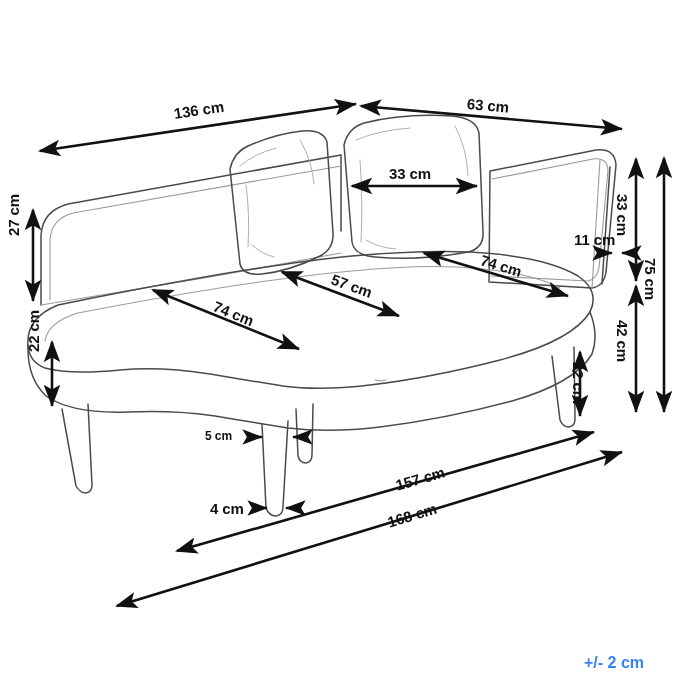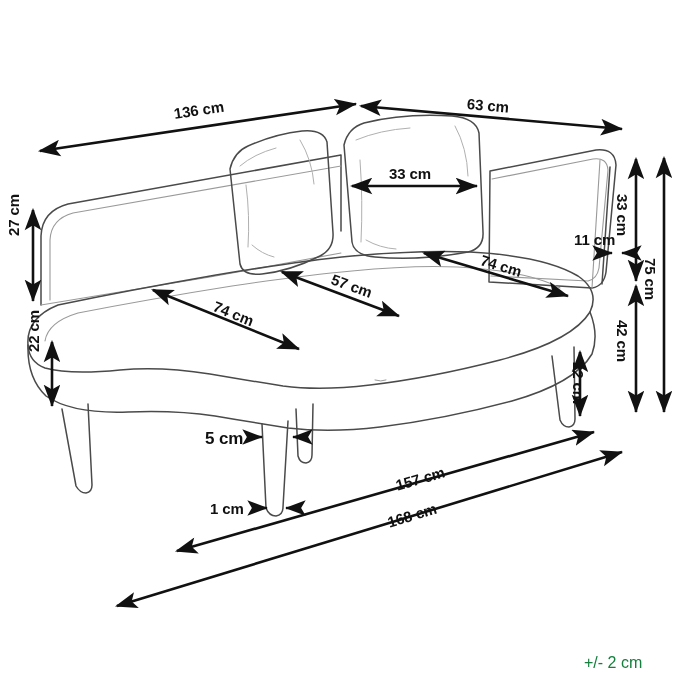--- a/index.html
+++ b/index.html
@@ -27,22 +27,22 @@
     color:#111111;
     white-space:nowrap;
     line-height:1;
     letter-spacing:-0.1px;
     -webkit-user-select:none;
     user-select:none;
   }
   .tol{
     position:absolute;
     font-family:"Liberation Sans", sans-serif;
-    font-weight:normal;
-    color:#15803d;
+    font-weight:bold;
+    color:#3b82f6;
     white-space:nowrap;
     line-height:1;
   }
 </style>
 </head>
 <body>
 
 <div id="sheet">
 
   <svg id="drawing" viewBox="0 0 700 700" xmlns="http://www.w3.org/2000/svg">
@@ -197,23 +197,23 @@
   <div class="dimlabel" style="left:630px;top:194px;font-size:15px;transform:rotate(90deg);transform-origin:left top;">33 cm</div>
 
   <div class="dimlabel" style="left:630px;top:320px;font-size:15px;transform:rotate(90deg);transform-origin:left top;">42 cm</div>
 
   <div class="dimlabel" style="left:658px;top:258px;font-size:15px;transform:rotate(90deg);transform-origin:left top;">75 cm</div>
 
   <div class="dimlabel" style="left:26px;top:352px;font-size:15px;transform:rotate(-90deg);transform-origin:left top;">22 cm</div>
 
   <div class="dimlabel" style="left:586px;top:362px;font-size:15px;transform:rotate(90deg);transform-origin:left top;">22 cm</div>
 
-  <div class="dimlabel" style="left:205px;top:430px;font-size:17px;">5 cm</div>
-
-  <div class="dimlabel" style="left:210px;top:501px;font-size:15px;">1 cm</div>
+  <div class="dimlabel" style="left:205px;top:430px;font-size:12px;">5 cm</div>
+
+  <div class="dimlabel" style="left:210px;top:501px;font-size:15px;">4 cm</div>
 
   <div class="dimlabel" style="left:396px;top:478px;font-size:15px;transform:rotate(-16deg);transform-origin:left center;">157 cm</div>
 
   <div class="dimlabel" style="left:388px;top:515px;font-size:15px;transform:rotate(-17deg);transform-origin:left center;">168 cm</div>
 
   <div class="tol" style="left:584px;top:655px;font-size:16px;">+/- 2 cm</div>
 
 </div>
 
 </body></html>

